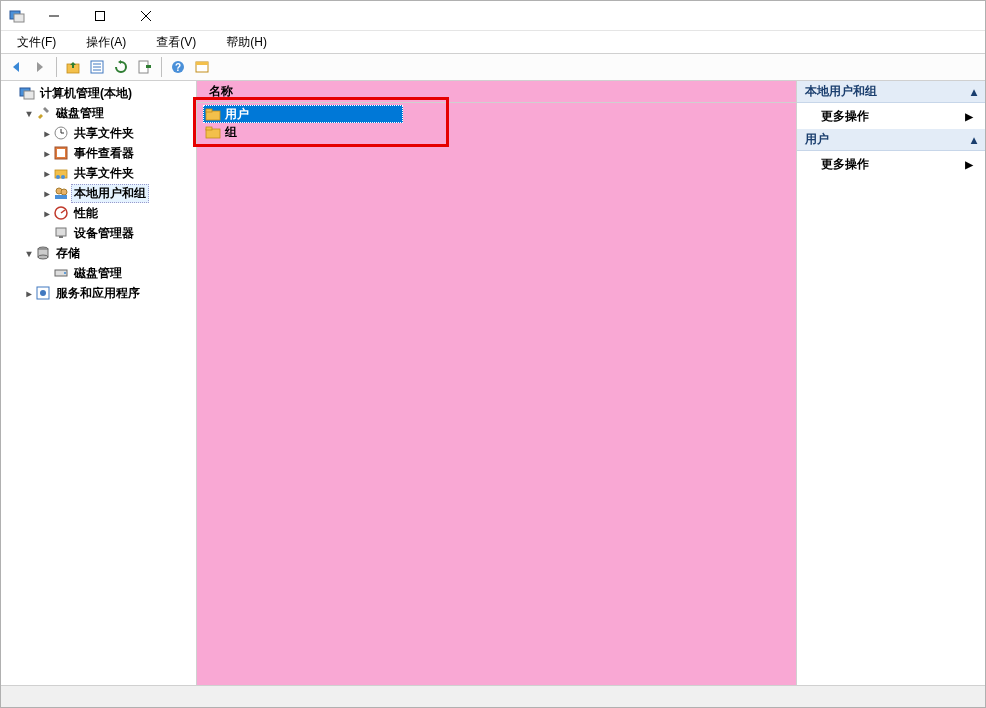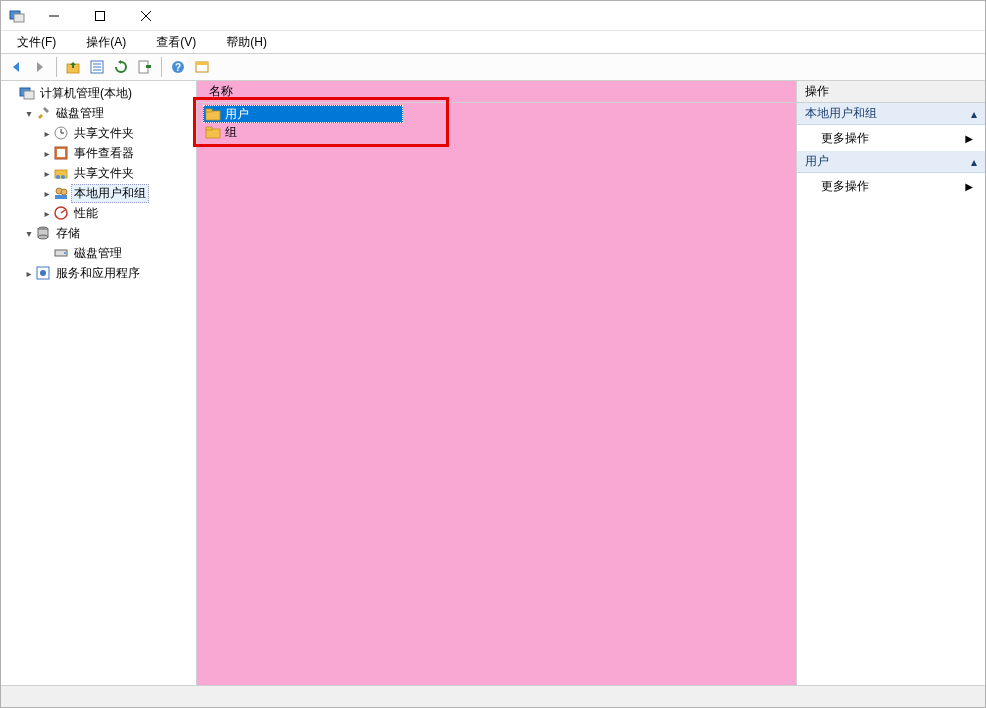--- a/index.html
+++ b/index.html
@@ -53,20 +53,21 @@
     width:22px;height:22px;
     display:flex;align-items:center;justify-content:center;
     border:1px solid transparent;
   }
   .tsep { width:1px; height:20px; background:#c0c0c0; margin:0 3px;}
   
   .main {
     display:flex;
     height: calc(100% - 30px - 22px - 28px - 22px);
     width:100%;
+    font-weight:bold;
   }
   .tree-pane {
     width:196px;
     border-right:1px solid #d0d0d0;
     background:#fff;
     padding-top:2px;
     overflow:hidden;
   }
   .list-pane {
     flex:1;
@@ -287,20 +288,30 @@
     </div>
     <div class="tree-row indent3">
       <span class="twisty">▸</span>
       <span class="ticon">
           <svg width="16" height="16">
             <circle cx="8" cy="8" r="6" fill="#fff" stroke="#c0392b" stroke-width="1.5"></circle>
             <line x1="8" y1="8" x2="12" y2="5" stroke="#c0392b" stroke-width="1.5"></line>
           </svg>
         </span>
       <span class="tlabel">性能</span>
+    </div>
+    <div class="tree-row indent3">
+      <span class="twisty"></span>
+      <span class="ticon">
+          <svg width="16" height="16">
+            <rect x="3" y="3" width="10" height="8" fill="#ddd" stroke="#777"></rect>
+            <rect x="6" y="11" width="4" height="2" fill="#777"></rect>
+          </svg>
+        </span>
+      <span class="tlabel">设备管理器</span>
     </div>
     <div class="tree-row indent2">
       <span class="twisty">▾</span>
       <span class="ticon">
           <svg width="16" height="16">
             <ellipse cx="8" cy="4" rx="5" ry="2" fill="#bbb" stroke="#666"></ellipse>
             <rect x="3" y="4" width="10" height="8" fill="#ccc" stroke="#666"></rect>
             <ellipse cx="8" cy="12" rx="5" ry="2" fill="#bbb" stroke="#666"></ellipse>
           </svg>
         </span>
@@ -347,21 +358,20 @@
               <rect x="1" y="3" width="6" height="3" class="folder-svg"></rect>
             </svg>
           </span>
         <span>组</span>
       </div>
       <div class="highlight-box"></div>
     </div>
   </div>
 
   <div class="action-pane">
-    <div class="ap-header">操作</div>
     <div class="ap-section-hdr">
       <span>本地用户和组</span>
       <span>▴</span>
     </div>
     <div class="ap-item">
       <span>更多操作</span>
       <span class="arrow">▶</span>
     </div>
     <div class="ap-section-hdr">
       <span>用户</span>

